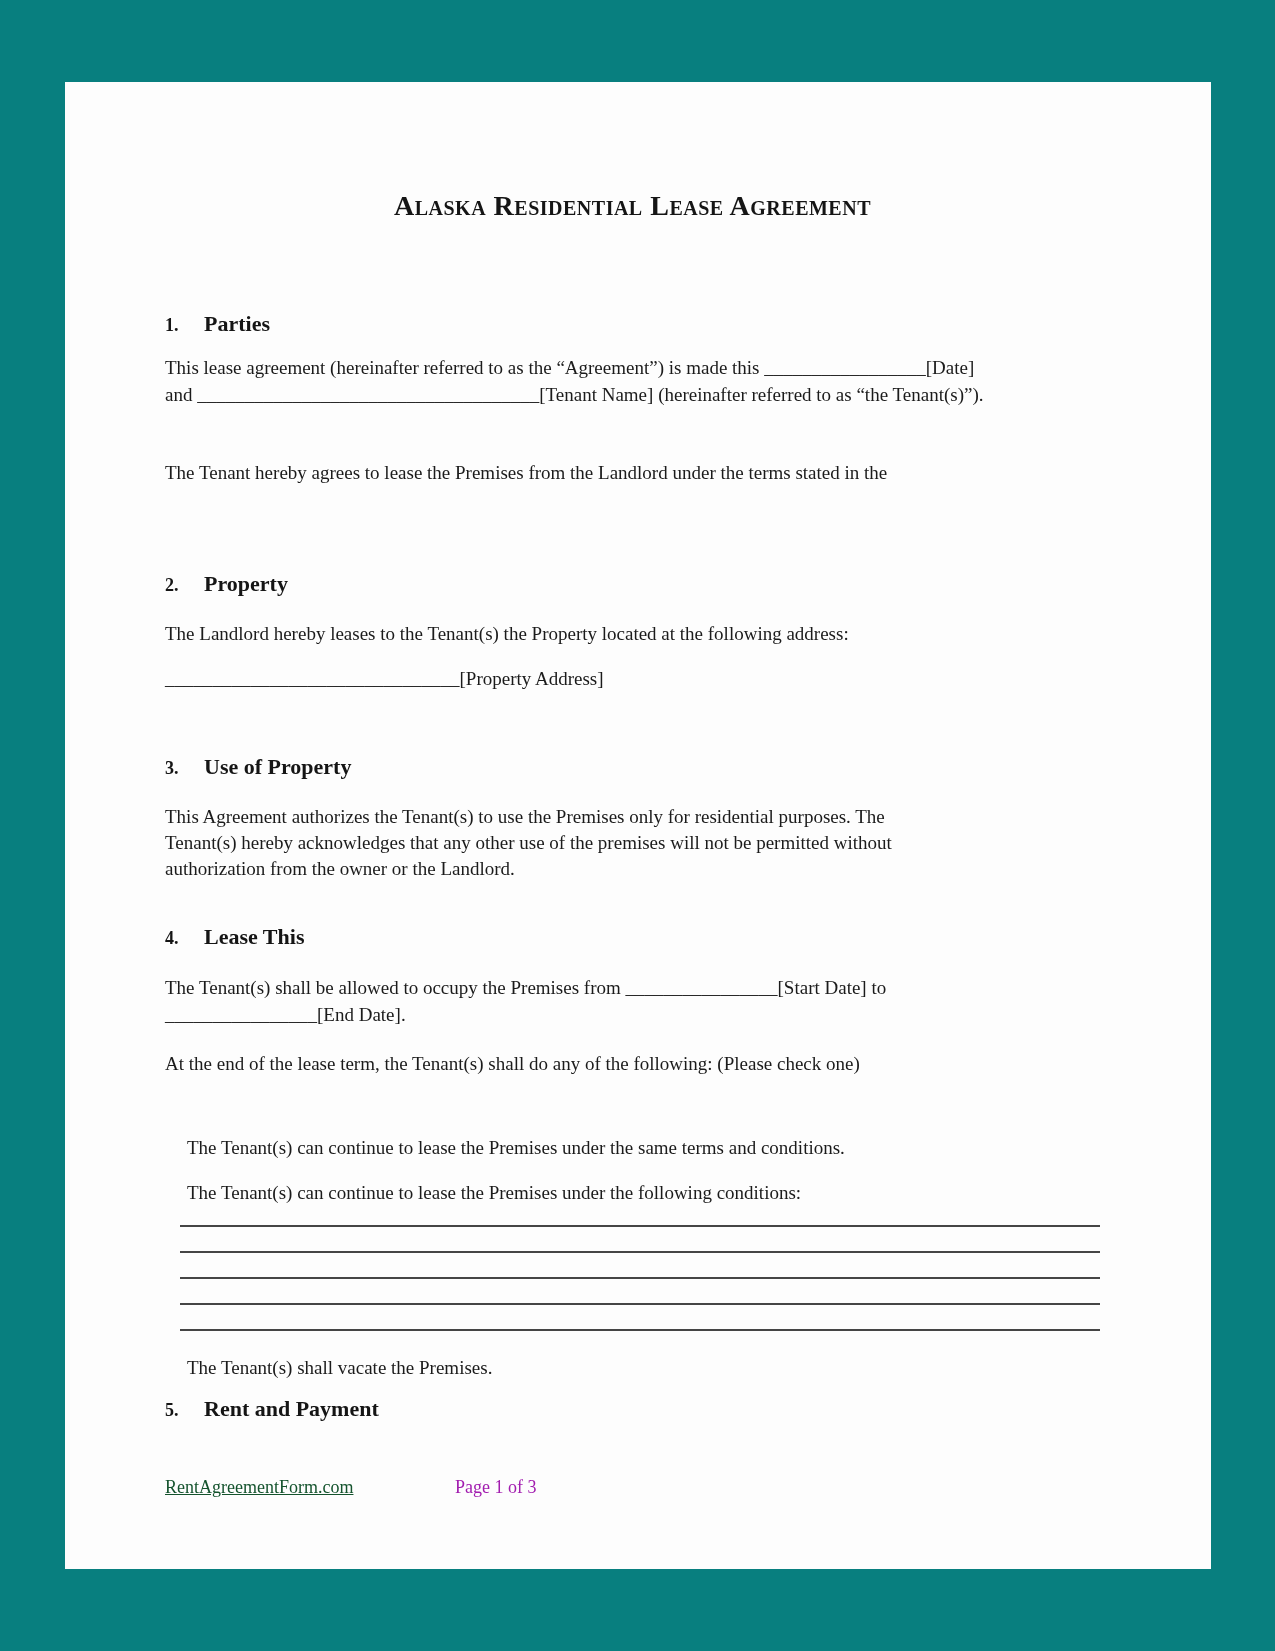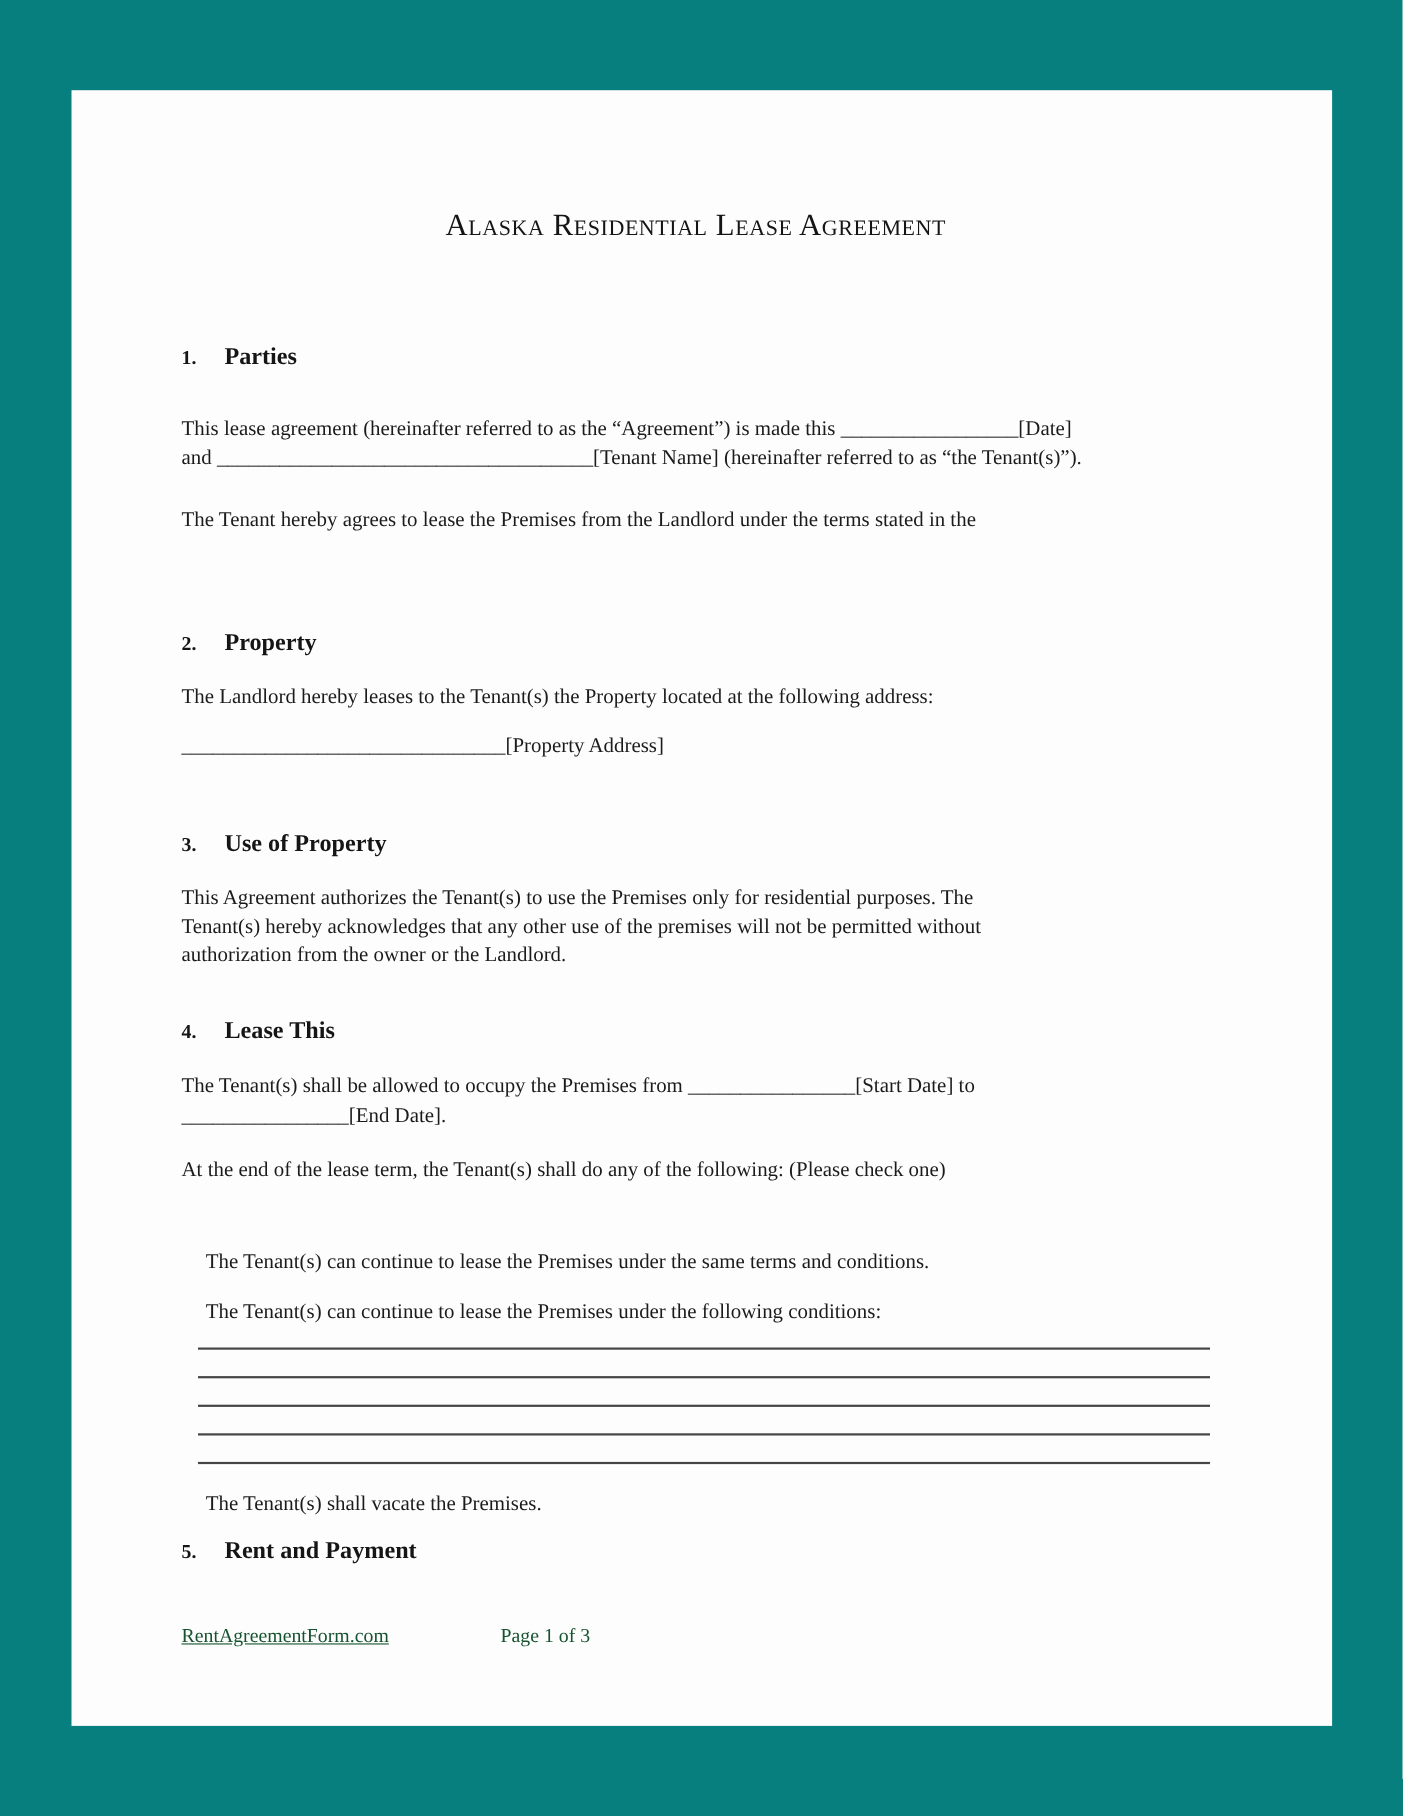--- a/index.html
+++ b/index.html
@@ -13,21 +13,21 @@
   }
   .page {
     position:absolute; left:65px; top:82px;
     width:1146px; height:1487px;
     background:#fdfdfd;
   }
   .abs { position:absolute; }
   .doc-title {
     left:100px; width:935px; top:108px;
     text-align:center;
-    font-weight:normal;
+    font-weight:bold;
     font-variant:small-caps;
     font-size:28px;
     letter-spacing:0.5px;
     color:#151515;
     white-space:nowrap;
   }
   .sec-head {
     left:100px; width:935px;
     display:flex; align-items:baseline;
     color:#151515;
@@ -51,37 +51,37 @@
     border-bottom:2px solid #454545;
   }
   .footer-link {
     left:100px; top:1395px;
     font-size:18px; color:#14532d;
     text-decoration:underline;
     white-space:nowrap;
   }
   .footer-page {
     left:390px; top:1395px;
-    font-size:18px; color:#14532d;
+    font-size:18px; color:#a21caf;
     white-space:nowrap;
   }
 </style>
 </head>
 <body>
 
 <div class="page">
 
   <div class="abs doc-title">Alaska Residential Lease Agreement</div>
 
   <div class="abs sec-head" style="top:229px;">
     <span class="sec-num">1.</span>
     <span class="sec-label">Parties</span>
   </div>
 
-  <div class="abs body-text" style="top:294px;">
+  <div class="abs body-text" style="top:272px;">
     <div class="line">This lease agreement (hereinafter referred to as the “Agreement”) is made this _________________[Date]</div>
     <div class="line">and ____________________________________[Tenant Name] (hereinafter referred to as “the Tenant(s)”).</div>
   </div>
 
   <div class="abs body-text" style="top:377px;">
     <div class="line">The Tenant hereby agrees to lease the Premises from the Landlord under the terms stated in the</div>
   </div>
 
   <div class="abs sec-head" style="top:489px;">
     <span class="sec-num">2.</span>

